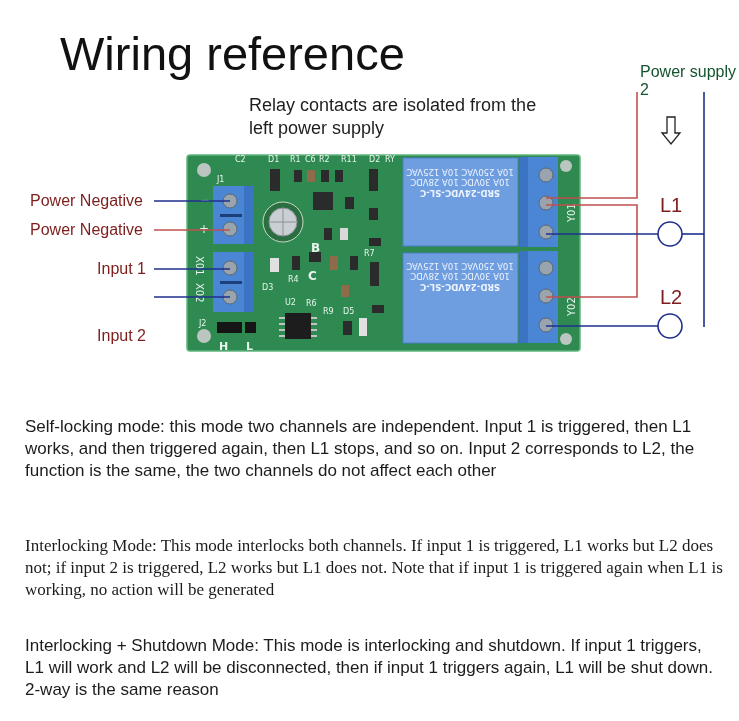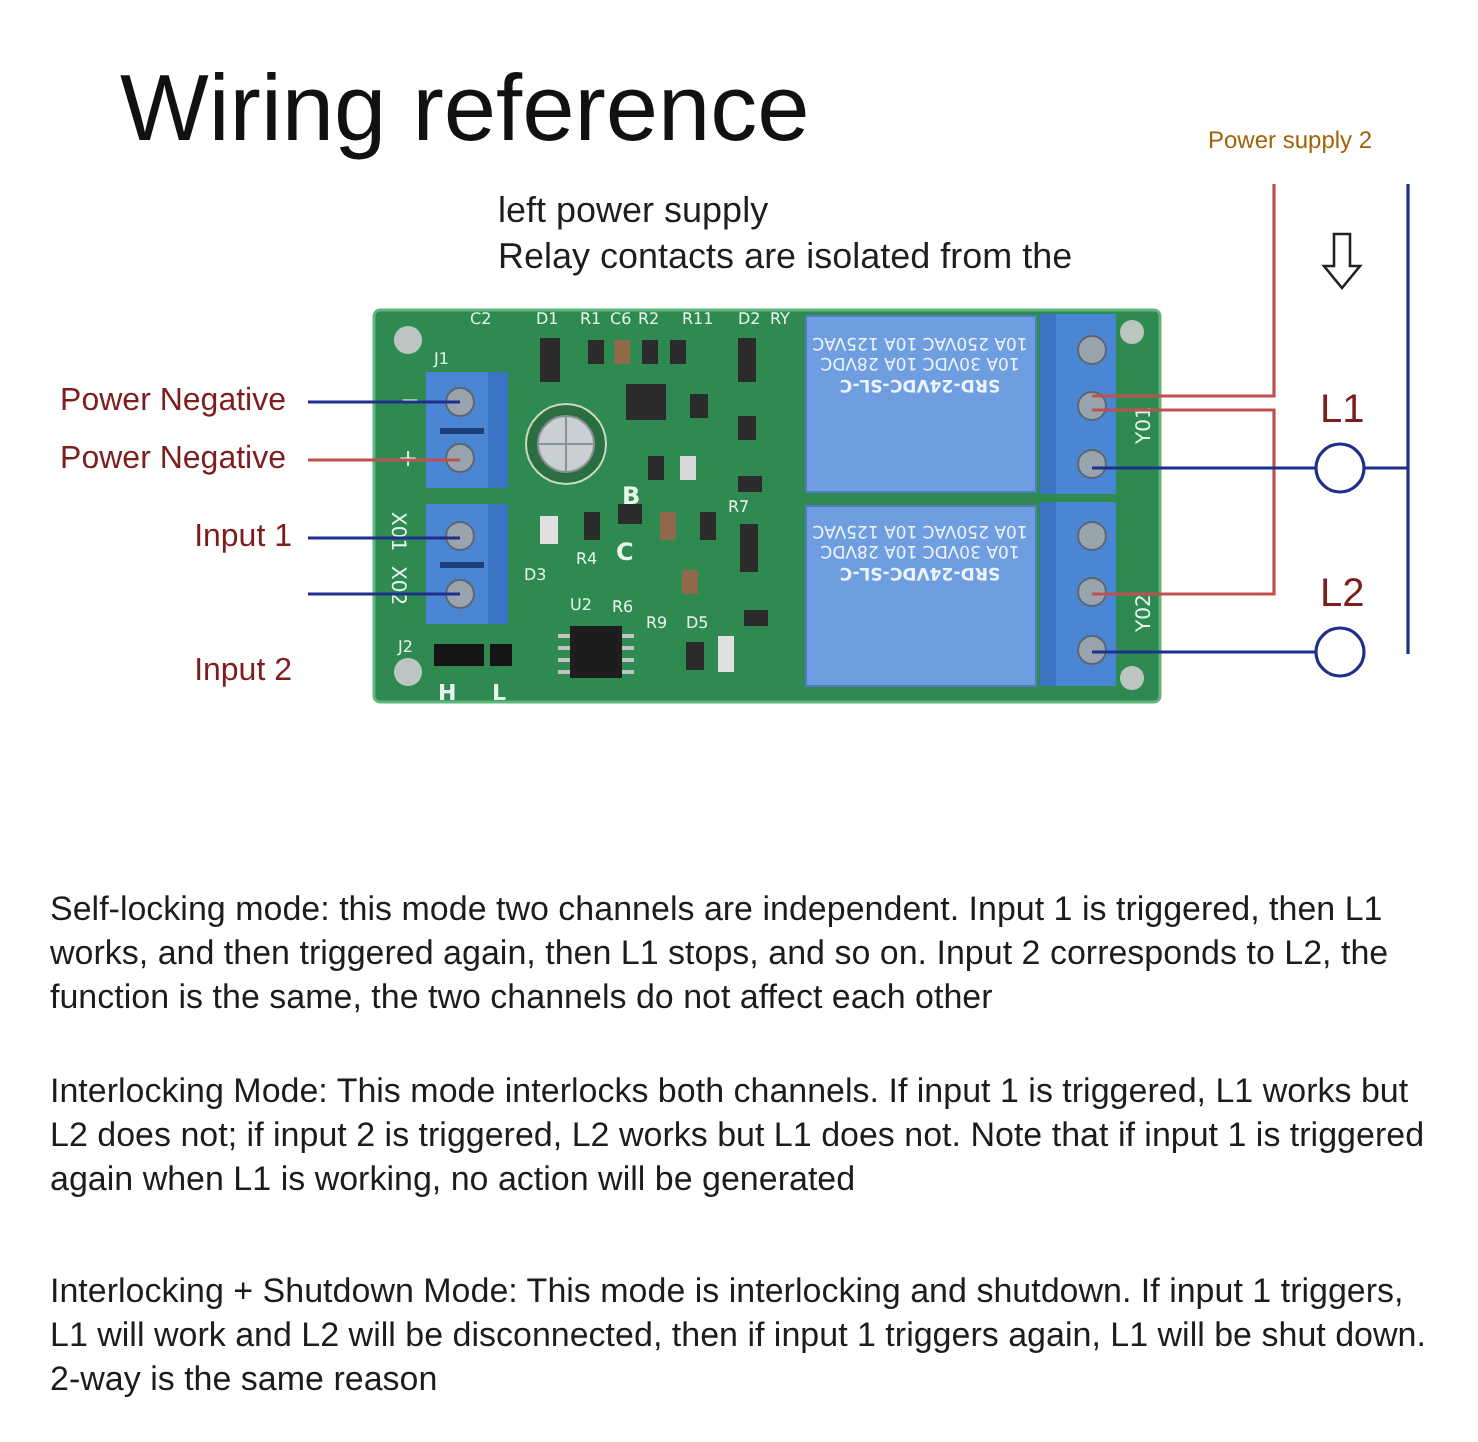--- a/index.html
+++ b/index.html
@@ -1,37 +1,37 @@
 <!DOCTYPE html>
 <html><head>
 <meta charset="utf-8">
 <style>
   html, body { margin: 0; padding: 0; background: #ffffff; }
   body { width: 739px; height: 721px; position: relative; overflow: hidden;
          font-family: "Liberation Sans", "DejaVu Sans", sans-serif; color: #1a1a1a; }
   .title { position: absolute; left: 44px; top: 8px; font-size: 47px; font-weight: normal;
            letter-spacing: 0px; color: #111; line-height: 60px; margin: 16px; }
   .note { position: absolute; left: 249px; top: 94px; font-size: 18px; line-height: 23px; color: #1e1e1e; width: 340px; }
-  .ps2 { position: absolute; left: 604px; top: 63px; font-size: 12px; color: #a16207; }
+  .ps2 { position: absolute; left: 640px; top: 63px; font-size: 16px; color: #14532d; }
   .lbl { position: absolute; font-size: 16px; color: #7f1d1d; text-align: right; }
   .lamp-lbl { position: absolute; font-size: 20px; color: #7f1d1d; }
   .para { position: absolute; left: 25px; width: 700px; font-size: 17px; line-height: 22px;
           color: #1c1c1c; margin: 0; }
   svg { position: absolute; left: 0; top: 0; }
   .pcb-text { font-family: "DejaVu Sans", sans-serif; fill: #e8f5ec; font-size: 8px; }
   .relay-text { font-family: "DejaVu Sans", sans-serif; fill: #eef4ff; font-size: 8.5px; }
 </style>
 </head>
 <body>
 
 <h1 class="title">Wiring reference</h1>
 
 <div class="note">
+  <div>Relay contacts are isolated from the</div>
   <div>left power supply</div>
-  <div>Relay contacts are isolated from the</div>
 </div>
 
 <div class="ps2">Power supply 2</div>
 
 <div class="lbl" style="right:596px; top:192px;">Power Negative</div>
 <div class="lbl" style="right:596px; top:221px;">Power Negative</div>
 <div class="lbl" style="right:593px; top:260px;">Input 1</div>
 <div class="lbl" style="right:593px; top:288px;margin-top:39px;">Input 2</div>
 
 <div class="lamp-lbl" style="left:660px; top:194px;">L1</div>
@@ -187,15 +187,15 @@
     <line x1="682" y1="234" x2="704" y2="234" stroke="#1f2f8c"></line>
     <line x1="546" y1="326" x2="658" y2="326" stroke="#1f2f8c"></line>
 
     <circle cx="670" cy="234" r="12" fill="#ffffff" stroke="#1f2f8c"></circle>
     <circle cx="670" cy="326" r="12" fill="#ffffff" stroke="#1f2f8c"></circle>
 
     <path d="M667 117 H675 V133 H680 L671 144 L662 133 H667 Z" stroke="#222" stroke-width="1.3" fill="#ffffff"></path>
   </g>
 </svg>
 
-<p class="para" style="top:416px;margin-top:28px;">Self-locking mode: this mode two channels are independent. Input 1 is triggered, then L1 works, and then triggered again, then L1 stops, and so on. Input 2 corresponds to L2, the function is the same, the two channels do not affect each other</p>
-<p class="para" style="top:535px;">Interlocking Mode: This mode interlocks both channels. If input 1 is triggered, L1 works but L2 does not; if input 2 is triggered, L2 works but L1 does not. Note that if input 1 is triggered again when L1 is working, no action will be generated</p>
+<p class="para" style="top:416px;">Self-locking mode: this mode two channels are independent. Input 1 is triggered, then L1 works, and then triggered again, then L1 stops, and so on. Input 2 corresponds to L2, the function is the same, the two channels do not affect each other</p>
+<p class="para" style="top:535px;font-family:Liberation Serif, serif;">Interlocking Mode: This mode interlocks both channels. If input 1 is triggered, L1 works but L2 does not; if input 2 is triggered, L2 works but L1 does not. Note that if input 1 is triggered again when L1 is working, no action will be generated</p>
 <p class="para" style="top:635px;">Interlocking + Shutdown Mode: This mode is interlocking and shutdown. If input 1 triggers, L1 will work and L2 will be disconnected, then if input 1 triggers again, L1 will be shut down. 2-way is the same reason</p>
 
 </body></html>

